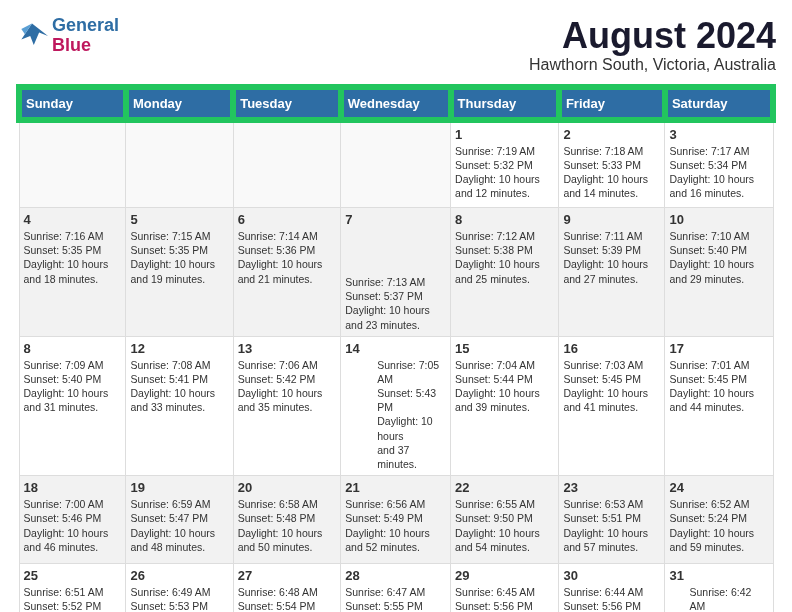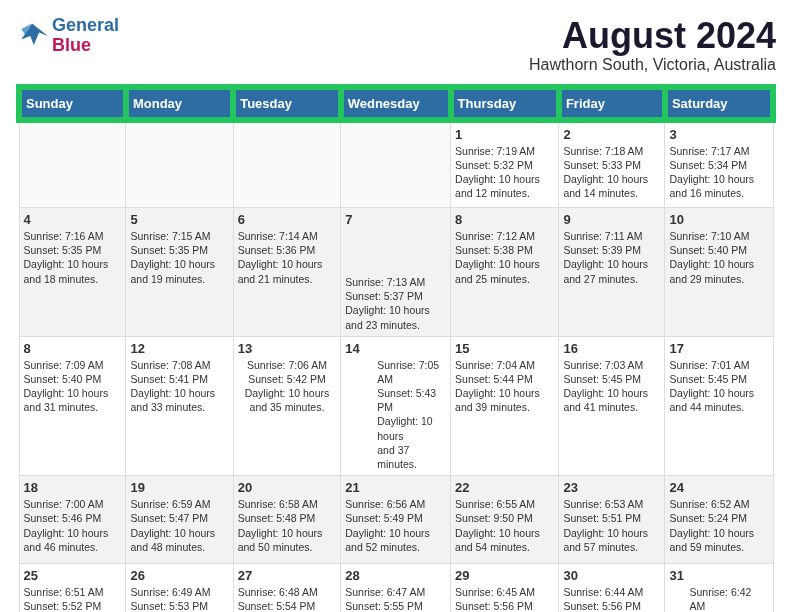--- a/index.html
+++ b/index.html
@@ -213,21 +213,21 @@
         </td>
         <td>
           <span class="day-num">12</span>
           <div class="day-info" style="white-space: pre-line;">Sunrise: 7:08 AM
 Sunset: 5:41 PM
 Daylight: 10 hours
 and 33 minutes.</div>
         </td>
         <td>
           <span class="day-num">13</span>
-          <div class="day-info" style="white-space: pre-line; text-align: center;">Sunrise: 7:06 AM
+          <div class="day-info" style="white-space: pre-line;">Sunrise: 7:06 AM
 Sunset: 5:42 PM
 Daylight: 10 hours
 and 35 minutes.</div>
         </td>
         <td>
           <span class="day-num">14</span>
           <div class="day-info" style="white-space: pre-line; margin-left: 32px;">Sunrise: 7:05 AM
 Sunset: 5:43 PM
 Daylight: 10 hours
 and 37 minutes.</div>

